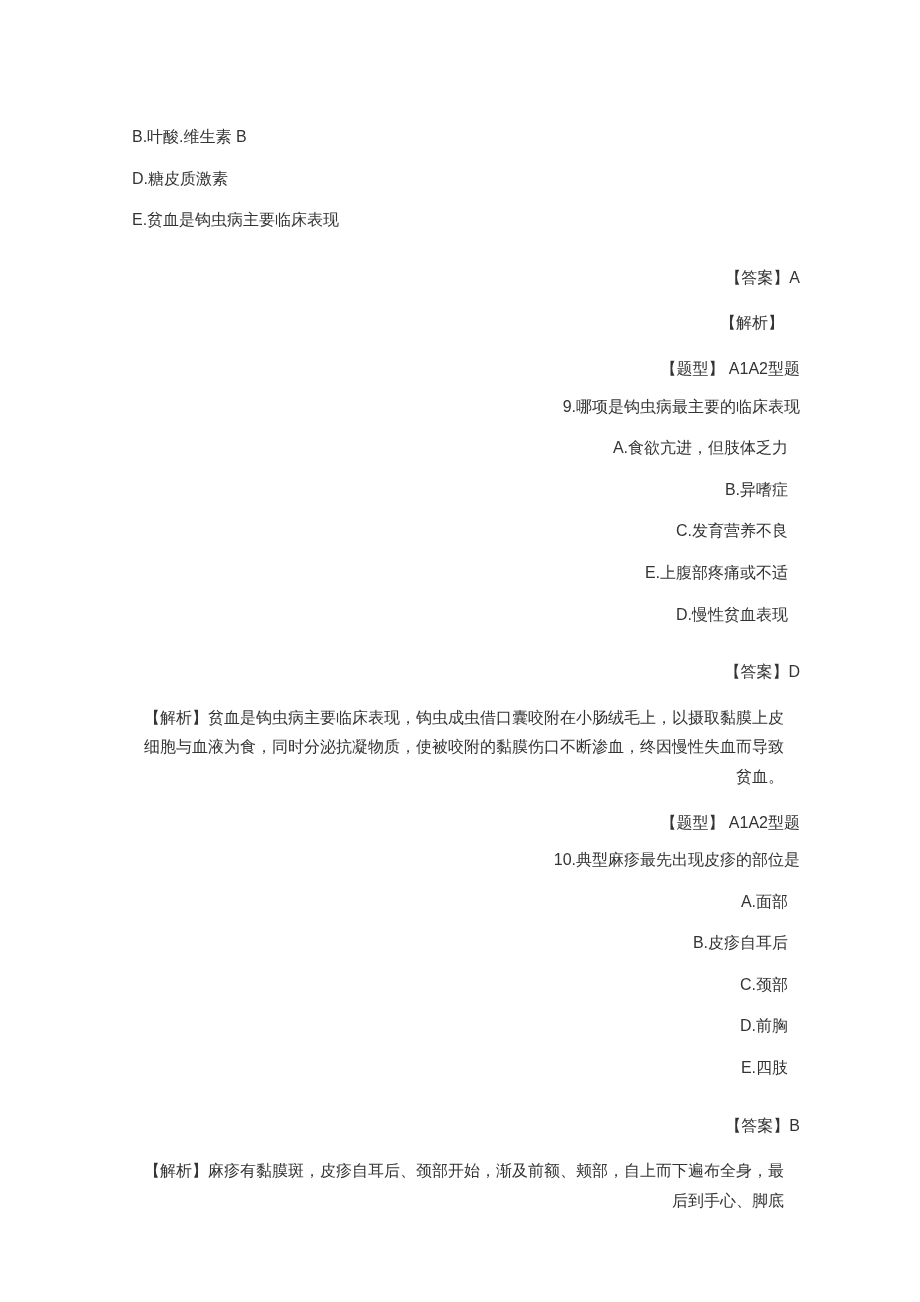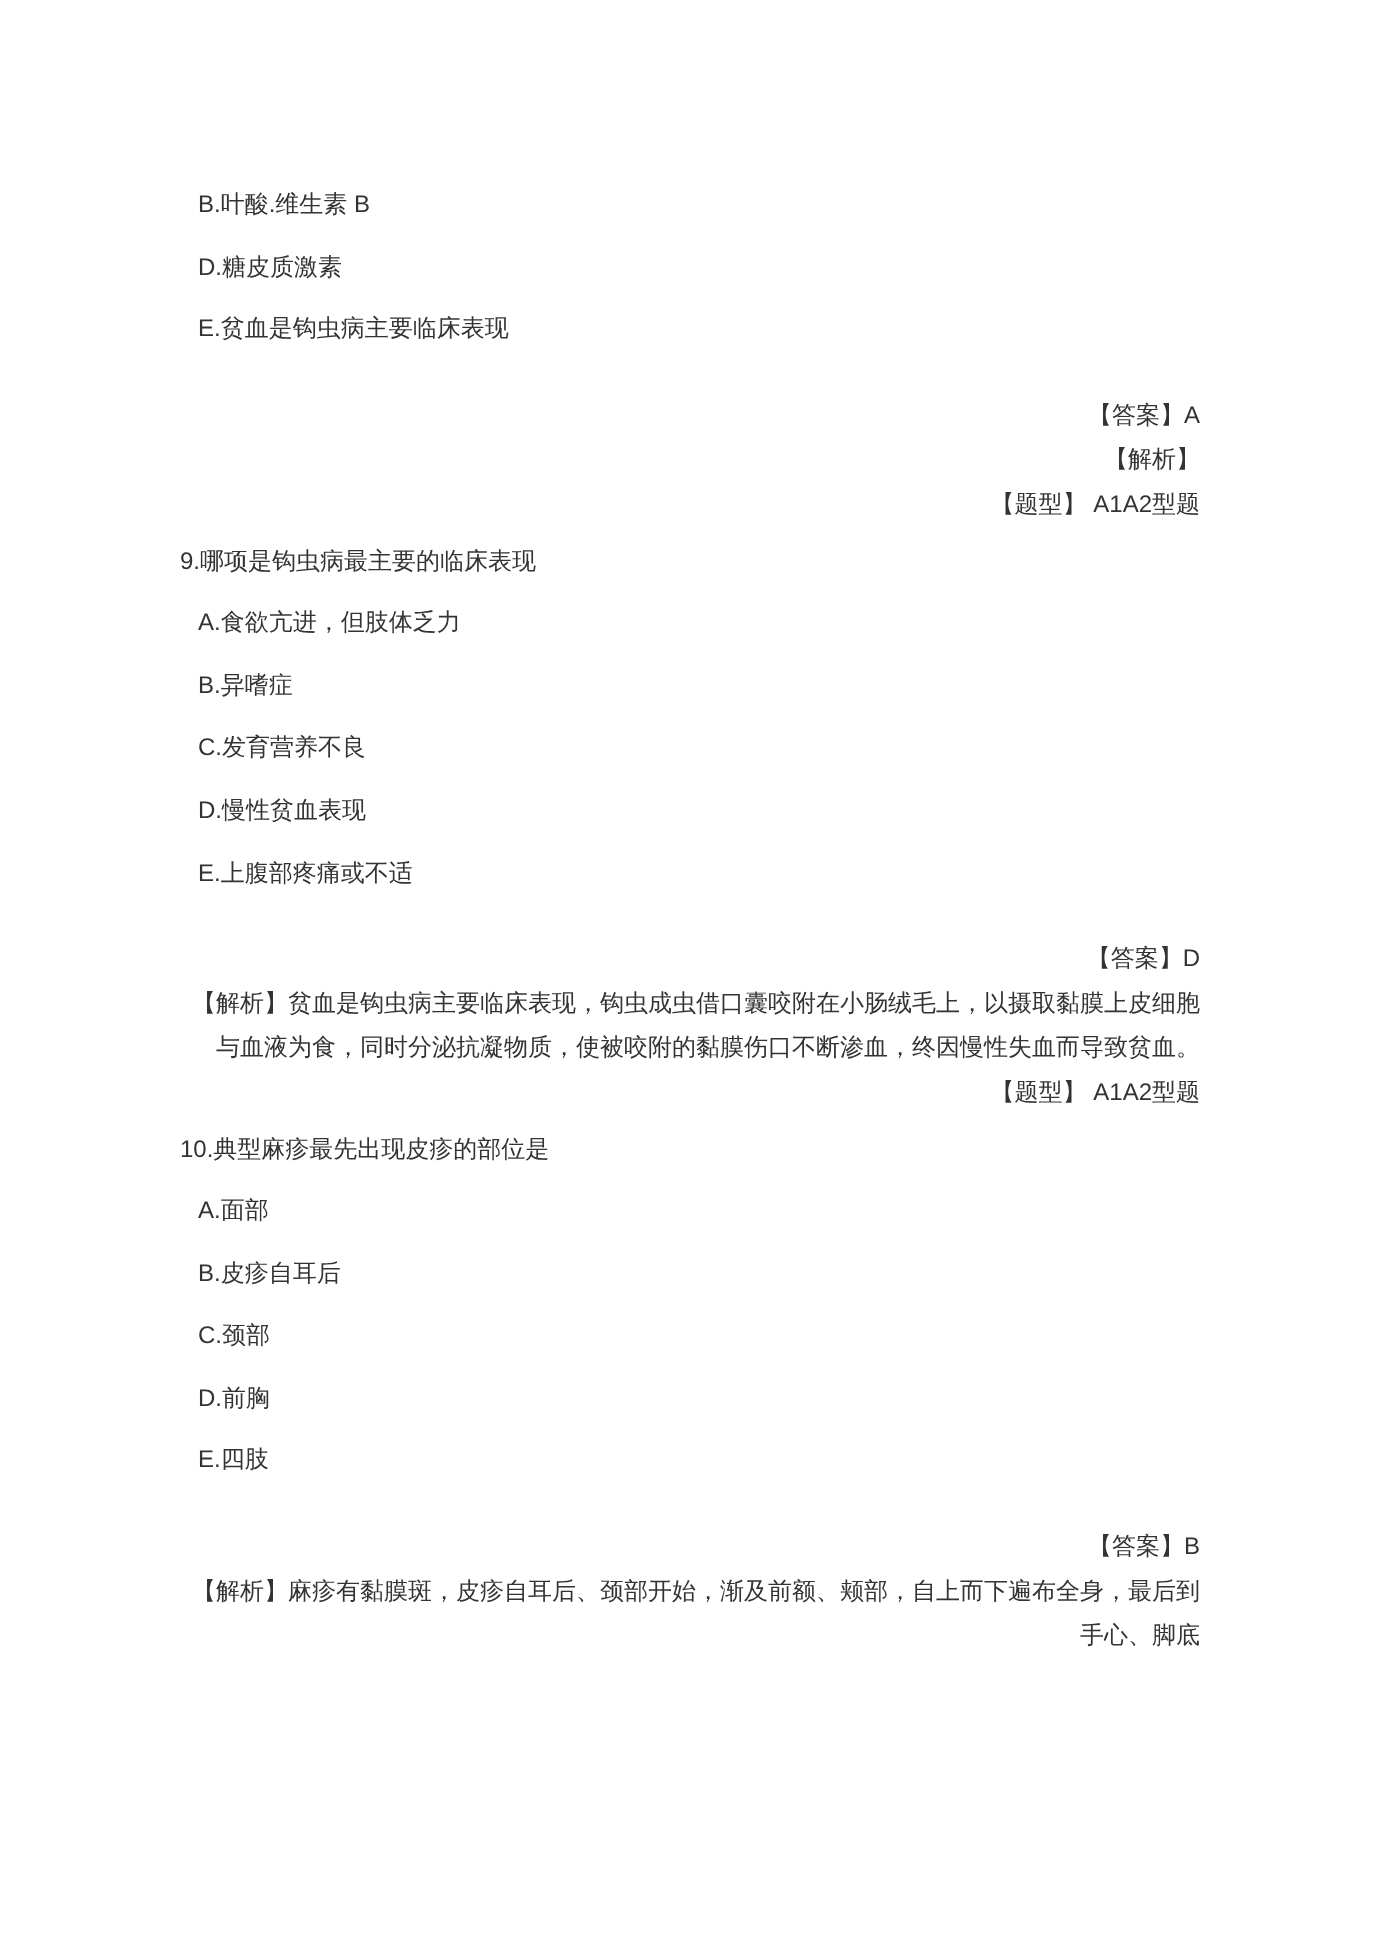--- a/index.html
+++ b/index.html
@@ -8,39 +8,40 @@
       line-height: 1.85;
       color: #333;
       background: #fff;
       margin: 0;
       padding: 110px 120px 60px 120px;
       width: 920px;
       box-sizing: border-box;
     }
     .question-block {
       margin-bottom: 8px;
+      text-align: right;
     }
     .option {
       margin: 12px;
       padding: 0;
     }
     .answer-block {
       margin-top: 28px;
       margin-bottom: 8px;
       text-align: right;
     }
     .label {
       display: inline;
     }
     .stem {
       margin: 0;
       padding: 0;
     }
     .analysis {
-      margin: 0;
+      margin: 16px;
       padding: 0;
     }
     .type {
       margin: 0;
       padding: 0;
     }
     div {
       margin: 0;
       padding: 0;
     }
@@ -64,22 +65,22 @@
   <div class="type">
     <span class="label">【题型】</span><span> A1A2型题</span>
   </div>
 </div>
 
 <div class="question-block">
   <div class="stem">9.哪项是钩虫病最主要的临床表现</div>
   <div class="option">A.食欲亢进，但肢体乏力</div>
   <div class="option">B.异嗜症</div>
   <div class="option">C.发育营养不良</div>
+  <div class="option">E.上腹部疼痛或不适</div>
   <div class="option">D.慢性贫血表现</div>
-  <div class="option">E.上腹部疼痛或不适</div>
 </div>
 
 <div class="answer-block">
   <div>
     <span class="label">【答案】</span><span>D</span>
   </div>
   <div class="analysis">
     <span class="label">【解析】</span><span>贫血是钩虫病主要临床表现，钩虫成虫借口囊咬附在小肠绒毛上，以摄取黏膜上皮细胞与血液为食，同时分泌抗凝物质，使被咬附的黏膜伤口不断渗血，终因慢性失血而导致贫血。</span>
   </div>
   <div class="type">

